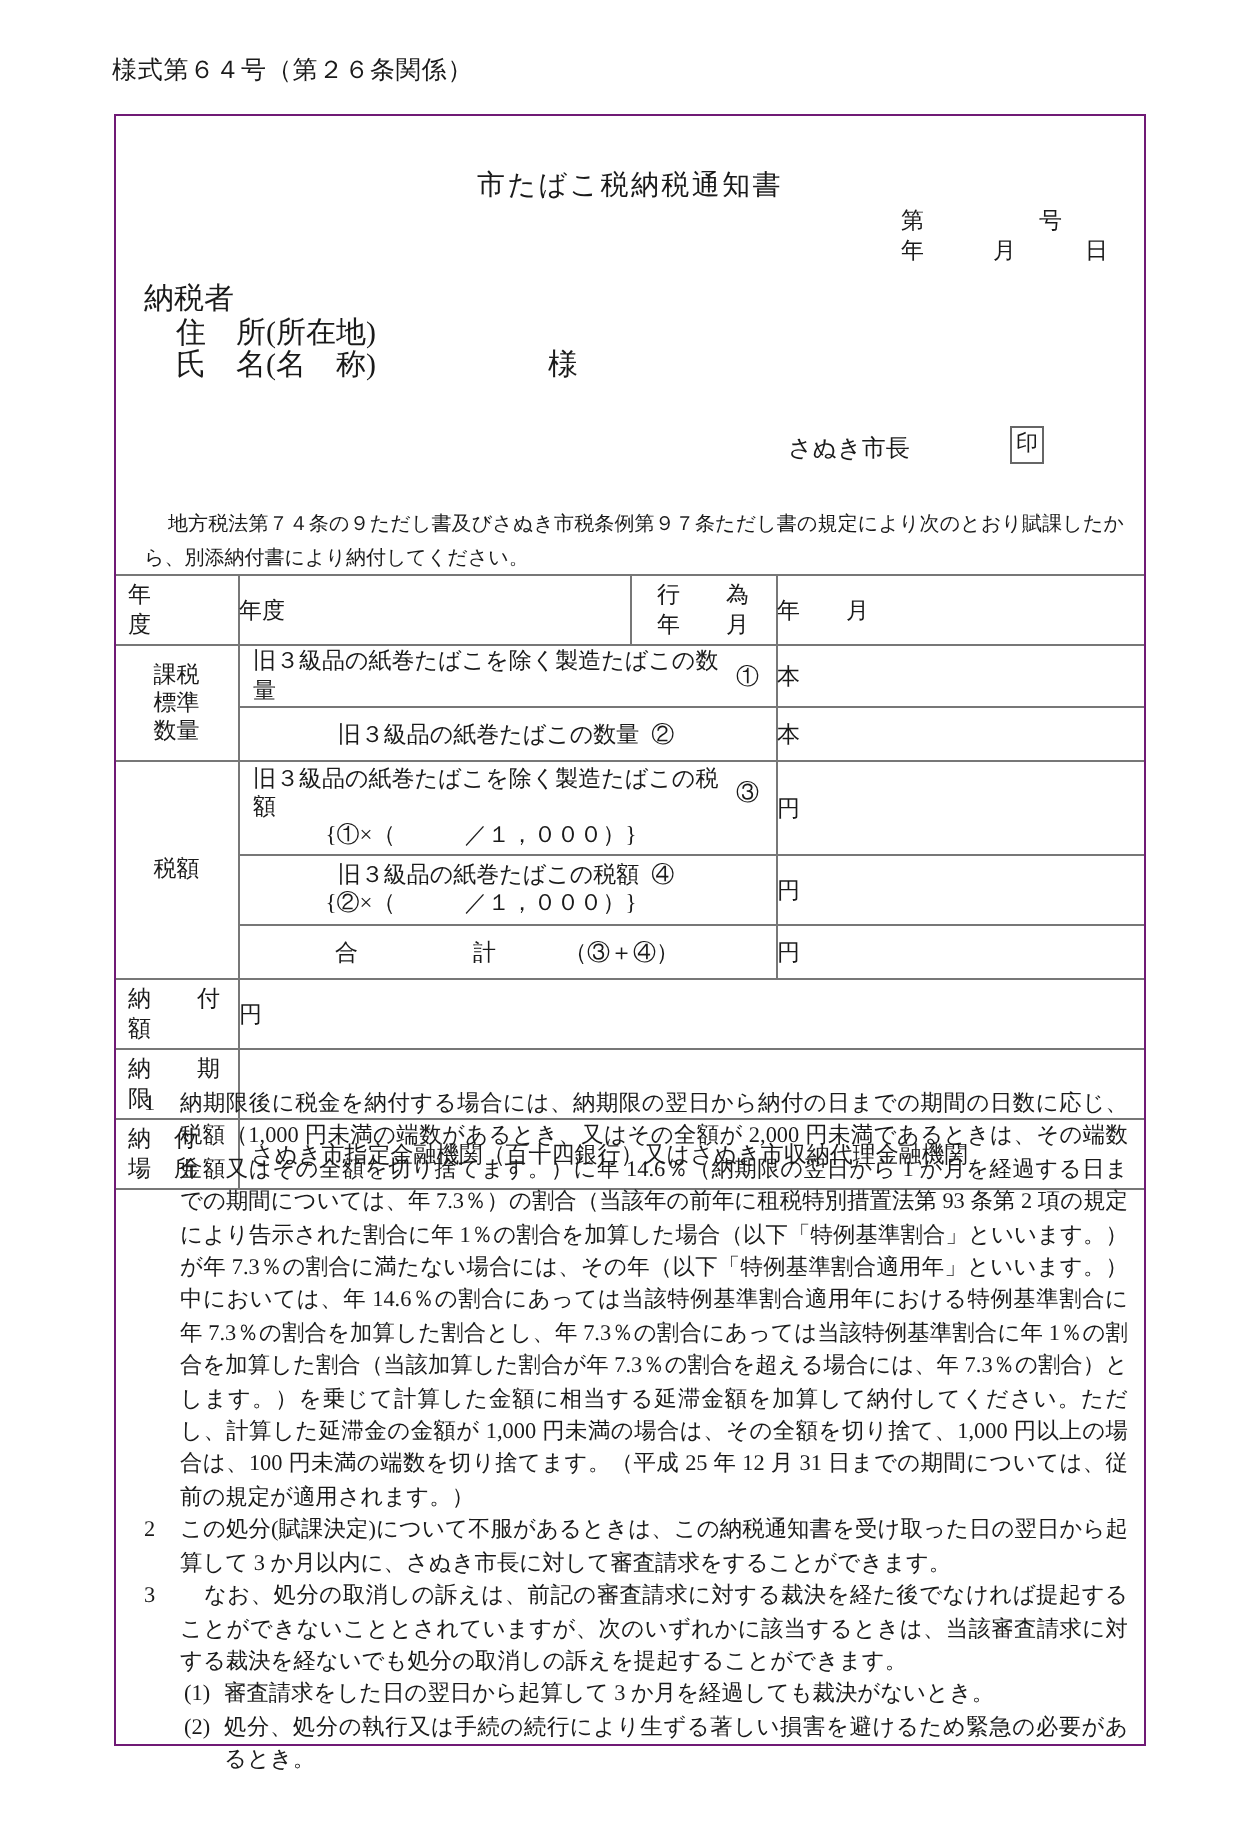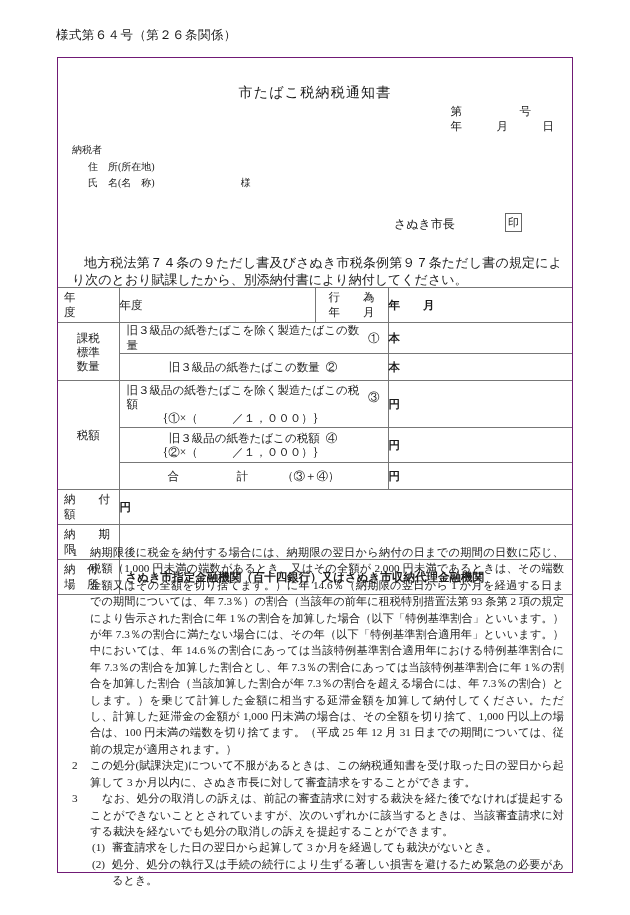--- a/index.html
+++ b/index.html
@@ -57,21 +57,21 @@
     font-size: 11.5px;
     line-height: 15px;
     text-align: left;
   }
   .no-date .ln { display: block; white-space: pre; }
 
   .taxpayer {
     position: absolute;
     left: 14px;
     top: 84px;
-    font-size: 10px;
+    font-size: 15px;
     line-height: 16.5px;
   }
   .taxpayer .ln { display: block; white-space: pre; }
   .taxpayer .indent { padding-left: 16px; }
   .hon { padding-left: 86px; }
 
   .mayor {
     position: absolute;
     left: 336px;
     top: 158px;
@@ -89,21 +89,21 @@
     font-size: 11px;
     line-height: 17px;
     text-align: center;
   }
 
   .legal-note {
     position: absolute;
     left: 14px;
     right: 10px;
     top: 196px;
-    font-size: 13px;
+    font-size: 10px;
     line-height: 17px;
     text-indent: 12px;
     text-align: justify;
   }
 
   
   table.main {
     position: absolute;
     left: 0px;
     top: 229px;
@@ -112,21 +112,21 @@
     font-size: 11.5px;
     table-layout: fixed;
   }
   table.main td {
     border: 1px solid #777;
     padding: 0;
     vertical-align: middle;
     height: 26px;
   }
   table.main td.noleft { border-left: none; }
-  table.main td.noright { border-right: none; font-weight: bold; }
+  table.main td.noright { border-right: none; }
   .cellpad { padding: 2px 6px; }
   .spread {
     display: flex;
     justify-content: space-between;
     padding: 2px 9px;
   }
   .spread span { white-space: nowrap; font-family: Liberation Mono, monospace; }
   .unit-right {
     text-align: left;
     padding-right: 3px;

